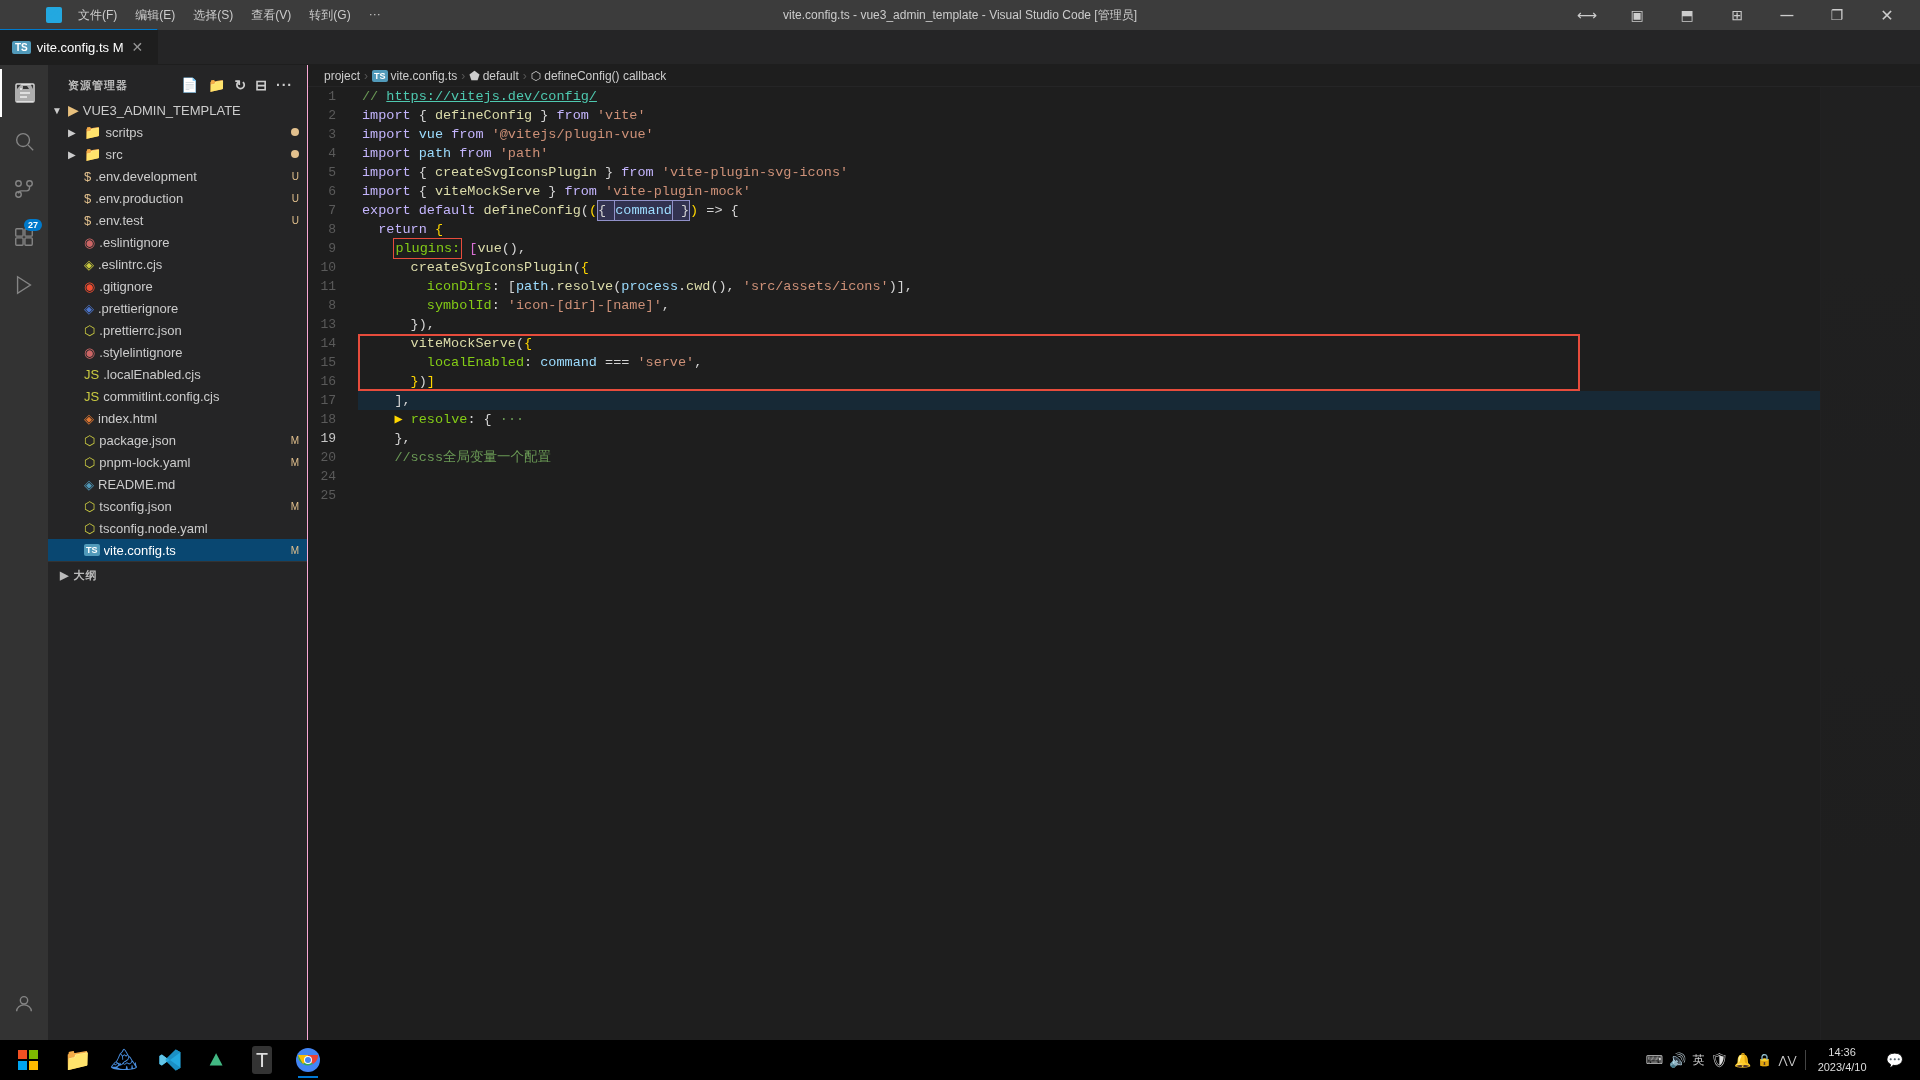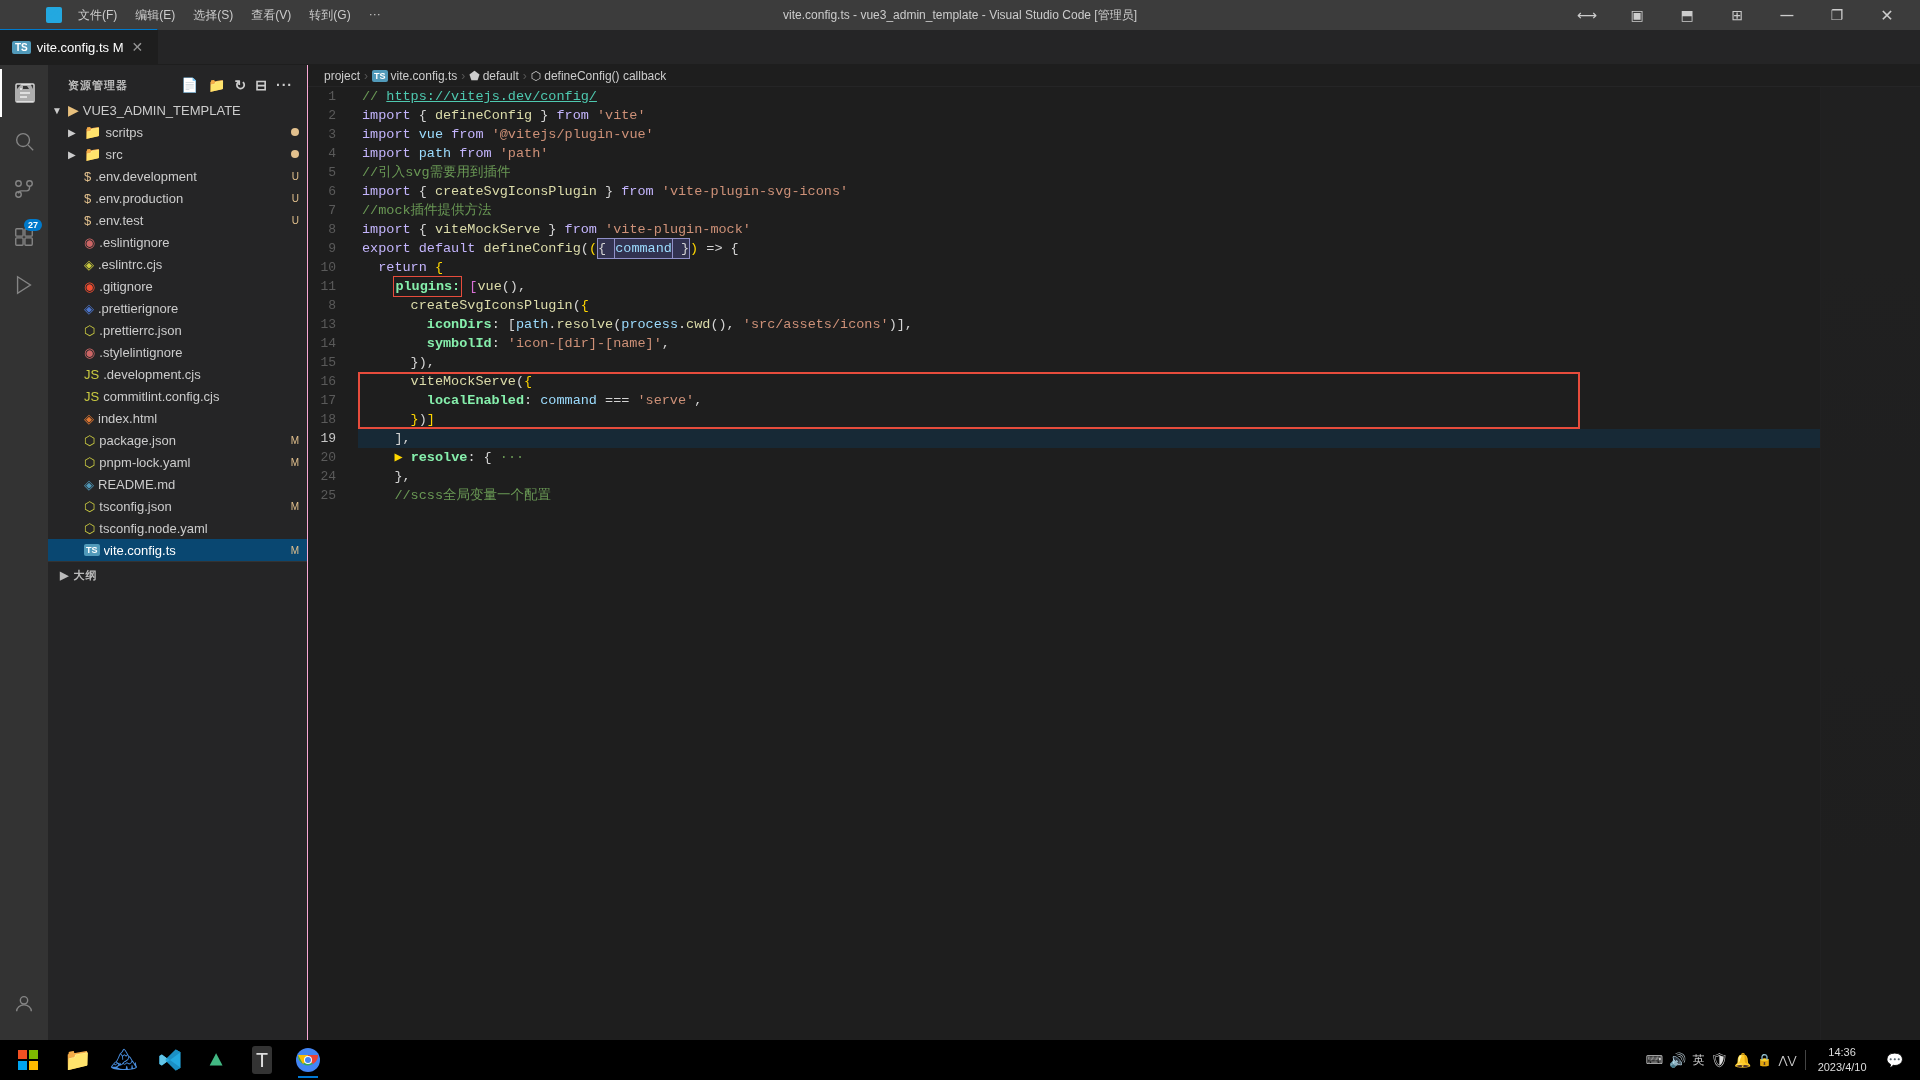--- a/index.html
+++ b/index.html
@@ -208,21 +208,21 @@
 
     
     .kw { color: #c4b5fd; }
     .str { color: #ce9178; }
     .func { color: #dcdcaa; }
     .var { color: #9cdcfe; }
     .comment { color: #6a9955; }
     .bracket { color: #ffd700; }
     .bracket2 { color: #da70d6; }
     .plain { color: #d4d4d4; }
-    .prop { color: #86efac; font-weight: bold; }
+    .prop { color: #84cc16; }
     .link { color: #4ec9b0; text-decoration: underline; }
 
     
     .minimap {
       width: 80px;
       background: #1e1e1e;
       border-left: 1px solid #252526;
       flex-shrink: 0;
       overflow: hidden;
     }
@@ -493,21 +493,21 @@
 
         <div class="tree-item indent-1">
           <span class="arrow" style="opacity:0;">▶</span>
           <span style="color:#cc6666; margin-right:4px;">◉</span>
           <span class="name">.stylelintignore</span>
         </div>
 
         <div class="tree-item indent-1">
           <span class="arrow" style="opacity:0;">▶</span>
           <span style="color:#cbcb41; margin-right:4px;">JS</span>
-          <span class="name">.development.cjs</span>
+          <span class="name">.localEnabled.cjs</span>
         </div>
 
         <div class="tree-item indent-1">
           <span class="arrow" style="opacity:0;">▶</span>
           <span style="color:#cbcb41; margin-right:4px;">JS</span>
           <span class="name">commitlint.config.cjs</span>
         </div>
 
         <div class="tree-item indent-1">
           <span class="arrow" style="opacity:0;">▶</span>
@@ -621,31 +621,25 @@
           </div>
 
           <div class="code-line">
             <span class="kw">import</span><span class="plain"> </span><span class="var">vue</span><span class="plain"> </span><span class="kw">from</span><span class="plain"> </span><span class="str">'@vitejs/plugin-vue'</span>
           </div>
 
           <div class="code-line">
             <span class="kw">import</span><span class="plain"> </span><span class="var">path</span><span class="plain"> </span><span class="kw">from</span><span class="plain"> </span><span class="str">'path'</span>
           </div>
 
-          <div class="code-line">
-            <span class="comment">//引入svg需要用到插件</span>
-          </div>
 
           <div class="code-line">
             <span class="kw">import</span><span class="plain"> { </span><span class="func">createSvgIconsPlugin</span><span class="plain"> } </span><span class="kw">from</span><span class="plain"> </span><span class="str">'vite-plugin-svg-icons'</span>
           </div>
 
-          <div class="code-line">
-            <span class="comment">//mock插件提供方法</span>
-          </div>
 
           <div class="code-line">
             <span class="kw">import</span><span class="plain"> { </span><span class="func">viteMockServe</span><span class="plain"> } </span><span class="kw">from</span><span class="plain"> </span><span class="str">'vite-plugin-mock'</span>
           </div>
 
           <div class="code-line">
             <span class="kw">export</span><span class="plain"> </span><span class="kw">default</span><span class="plain"> </span><span class="func">defineConfig</span><span class="plain">(</span><span class="bracket">(</span><span class="plain" style="background: rgba(100,100,200,0.3); border: 1px solid #9090c8;">{ </span><span class="var" style="background: rgba(100,100,200,0.3); border-top: 1px solid #9090c8; border-bottom: 1px solid #9090c8;">command</span><span class="plain" style="background: rgba(100,100,200,0.3); border: 1px solid #9090c8;"> }</span><span class="bracket">)</span><span class="plain"> =&gt; {</span>
           </div>
 
           <div class="code-line">

